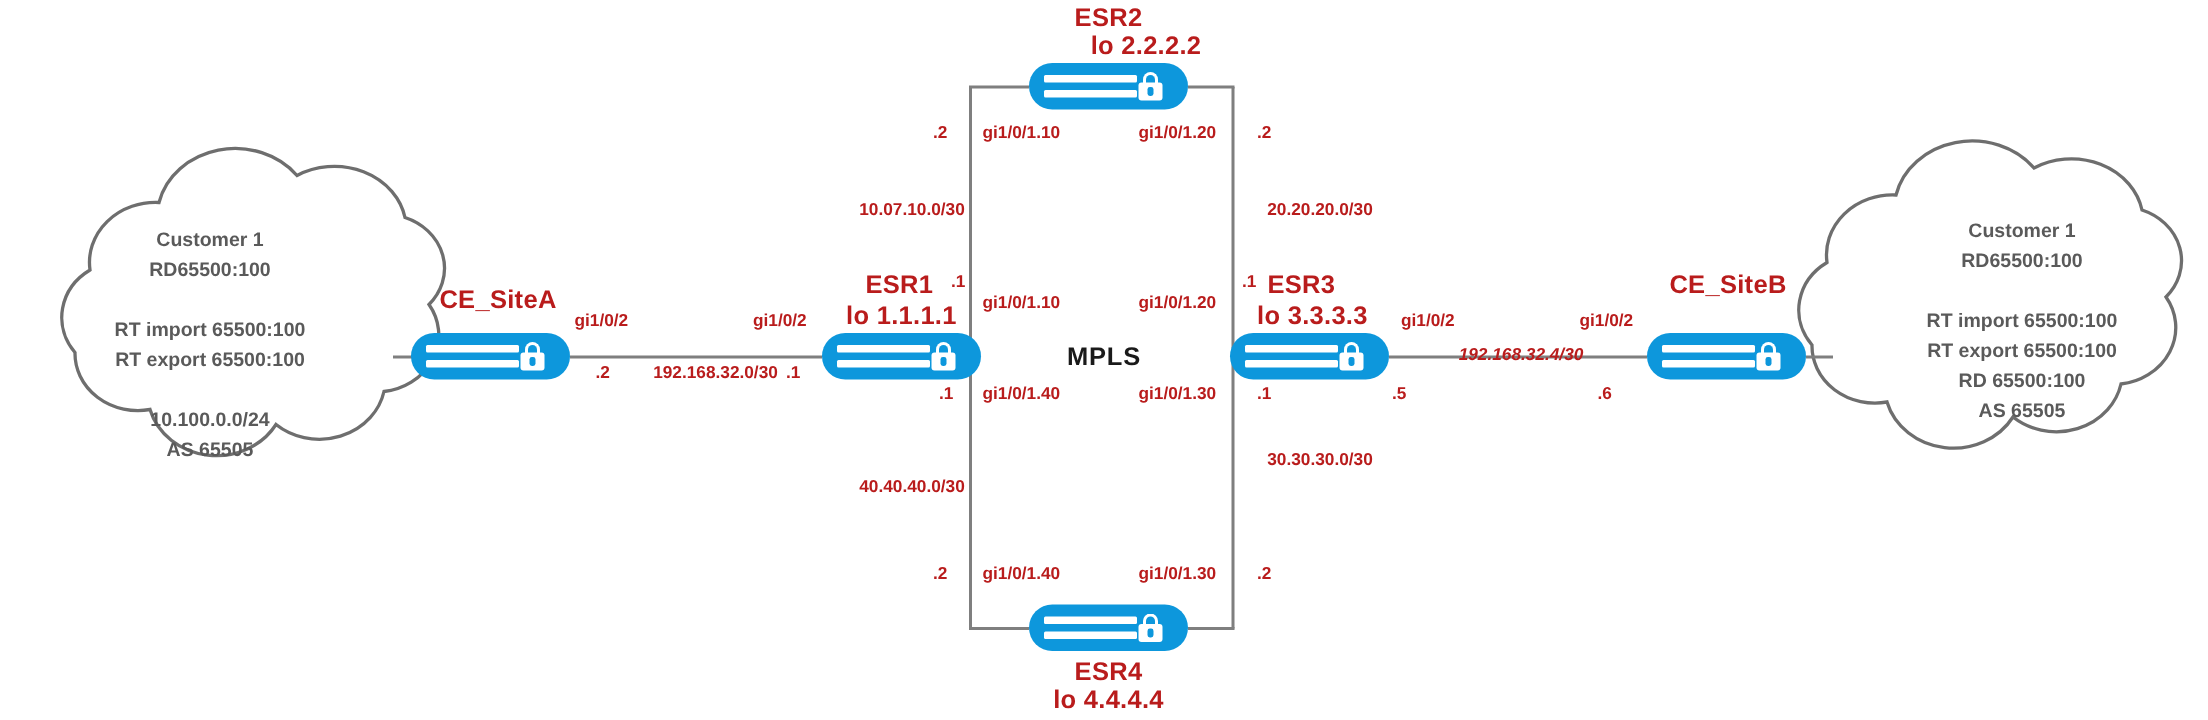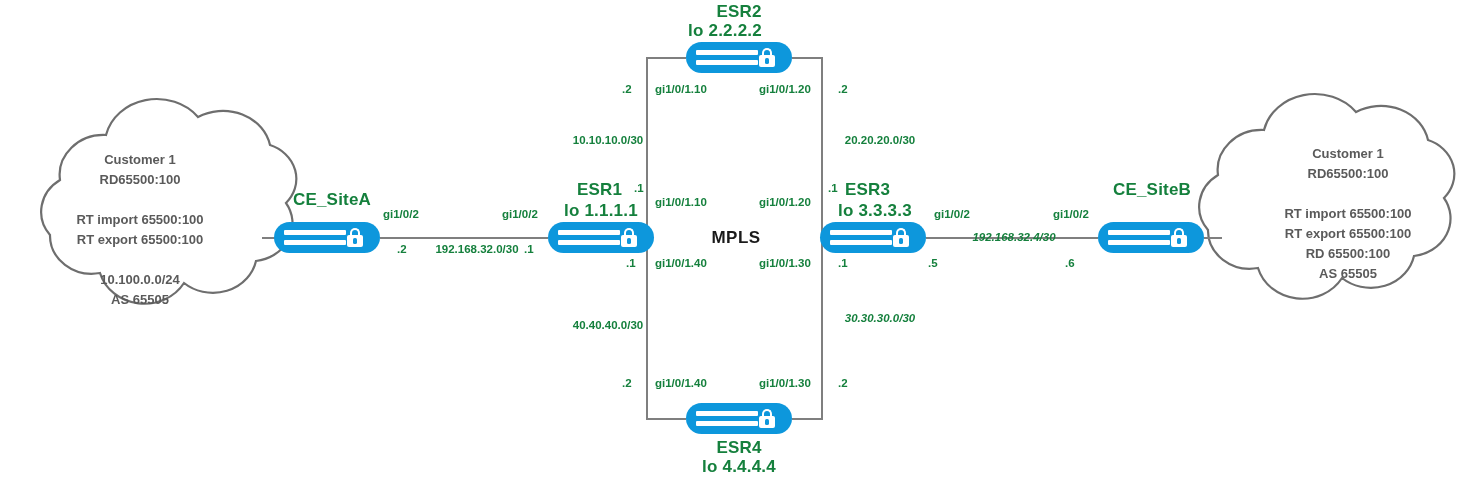--- a/index.html
+++ b/index.html
@@ -32,21 +32,21 @@
     border-radius:6px 6px 0 0;box-sizing:border-box;
   }
   .device .lock .bodyl{
     position:absolute;left:0;top:7px;width:16px;height:12px;background:#ffffff;border-radius:2px;
   }
   .device .lock .keyhole{
     position:absolute;left:6.4px;top:10px;width:3.2px;height:6px;background:#0d97dc;border-radius:1.6px;
   }
 
   
-  .lbl{position:absolute;color:#15803d;white-space:nowrap;}
+  .lbl{position:absolute;color:#b91c1c;white-space:nowrap;}
   .lbl.name{font-size:17px;font-weight:bold;letter-spacing:.2px;}
   .lbl.small{font-size:11.5px;font-weight:bold;}
   .lbl.mpls{font-size:17px;font-weight:bold;color:#1a1a1a;letter-spacing:.5px;}
   .lbl.cloudtxt{font-size:13px;font-weight:bold;color:#5a5a5a;text-align:center;line-height:20px;}
   .ctr{transform:translateX(-50%);}
 </style>
 </head>
 <body>
 
 <div id="canvas">
@@ -147,21 +147,21 @@
       <div class="bar b1"></div>
       <div class="bar b2"></div>
       <div class="lock">
         <div class="shackle"></div>
           <div class="bodyl"></div>
           <div class="keyhole"></div>
       </div>
     </div>
   </div>
   <div class="lbl name ctr" style="left:739px;top:2px;">ESR2</div>
-  <div class="lbl name ctr" style="left:725px;top:21px;">lo 2.2.2.2</div>
+  <div class="lbl name ctr" style="left:764px;top:21px;">lo 2.2.2.2</div>
 
   <div class="device" style="left:820px;top:222px;">
     <div class="body">
       <div class="bar b1"></div>
       <div class="bar b2"></div>
       <div class="lock">
         <div class="shackle"></div>
           <div class="bodyl"></div>
           <div class="keyhole"></div>
       </div>
@@ -206,35 +206,35 @@
   <div class="lbl small" style="left:524px;top:243px;">.1</div>
 
   <div class="lbl small" style="left:934px;top:208px;">gi1/0/2</div>
   <div class="lbl small" style="left:1053px;top:208px;">gi1/0/2</div>
   <div class="lbl small" style="left:928px;top:257px;">.5</div>
   <div class="lbl small ctr" style="left:1014px;top:231px;font-style:italic;">192.168.32.4/30</div>
   <div class="lbl small" style="left:1065px;top:257px;">.6</div>
 
   <div class="lbl small" style="left:655px;top:83px;">gi1/0/1.10</div>
   <div class="lbl small" style="left:622px;top:83px;">.2</div>
-  <div class="lbl small ctr" style="left:608px;top:134px;">10.10.10.0/30</div>
+  <div class="lbl small ctr" style="left:608px;top:134px;">10.07.10.0/30</div>
   <div class="lbl small" style="left:655px;top:196px;">gi1/0/1.10</div>
   <div class="lbl small" style="left:634px;top:182px;">.1</div>
 
   <div class="lbl small" style="left:759px;top:83px;">gi1/0/1.20</div>
   <div class="lbl small" style="left:838px;top:83px;">.2</div>
   <div class="lbl small ctr" style="left:880px;top:134px;">20.20.20.0/30</div>
   <div class="lbl small" style="left:759px;top:196px;">gi1/0/1.20</div>
   <div class="lbl small" style="left:828px;top:182px;">.1</div>
 
   <div class="lbl small" style="left:655px;top:257px;">gi1/0/1.40</div>
   <div class="lbl small" style="left:626px;top:257px;">.1</div>
   <div class="lbl small ctr" style="left:608px;top:319px;">40.40.40.0/30</div>
   <div class="lbl small" style="left:655px;top:377px;">gi1/0/1.40</div>
   <div class="lbl small" style="left:622px;top:377px;">.2</div>
 
   <div class="lbl small" style="left:759px;top:257px;">gi1/0/1.30</div>
   <div class="lbl small" style="left:838px;top:257px;">.1</div>
-  <div class="lbl small ctr" style="left:880px;top:312px;font-style:italic;">30.30.30.0/30</div>
+  <div class="lbl small ctr" style="left:880px;top:301px;">30.30.30.0/30</div>
   <div class="lbl small" style="left:759px;top:377px;">gi1/0/1.30</div>
   <div class="lbl small" style="left:838px;top:377px;">.2</div>
 
 </div>
 
 </body></html>

